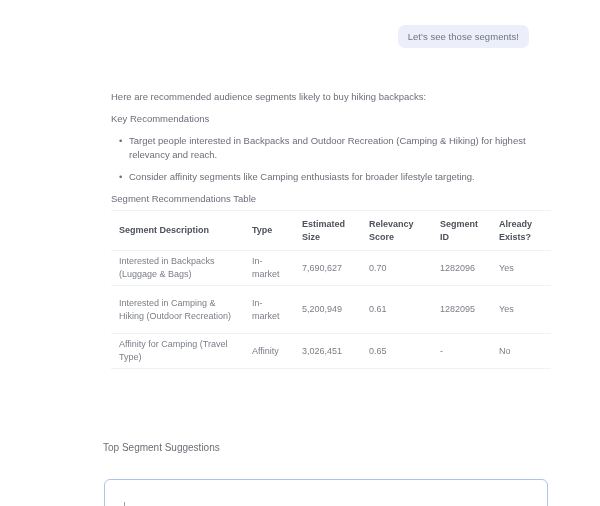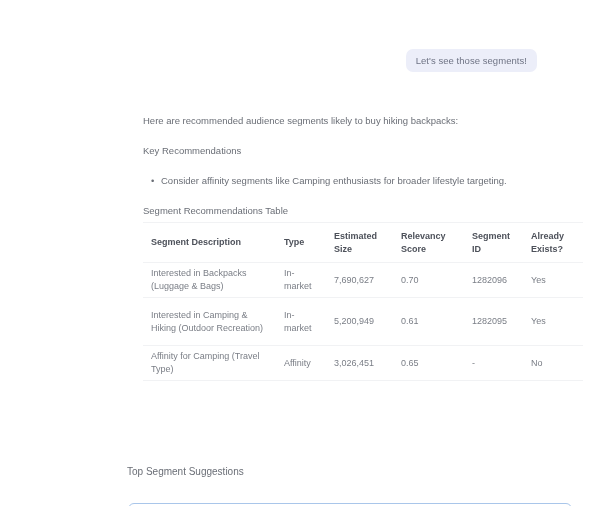--- a/index.html
+++ b/index.html
@@ -1,26 +1,26 @@
 <!DOCTYPE html>
 <html><head>
 <meta charset="utf-8">
 <style>
-  * { box-sizing: border-box; margin: 16px; padding: 0; }
+  * { box-sizing: border-box; margin: 8px; padding: 0; }
   html, body { width: 600px; height: 506px; overflow: hidden; background: #ffffff; }
   body { font-family: "Liberation Sans", "DejaVu Sans", sans-serif; color: #666a73; position: relative; }
 
   .user-bubble {
     position: absolute; top: 1px; right: 79px;
     background: #eceef9; color: #6f7485;
     font-size: 9.5px; padding: 6px 10px; border-radius: 7px;
     letter-spacing: 0.05px;
   }
 
-  .assistant { position: absolute; left: 79px; top: 50px; width: 440px; }
+  .assistant { position: absolute; left: 79px; top: 58px; width: 440px; }
   .intro { font-size: 9.5px; color: #6a6e76; margin-bottom: 8px; line-height: 14px; }
   .section-title { font-size: 9.5px; color: #6a6e76; line-height: 14px; margin-bottom: 4px; }
   ul.recs { list-style: none; margin-left: 8px; margin-bottom: 4px; }
   ul.recs li { position: relative; padding-left: 10px; font-size: 9.5px; line-height: 14px; color: #6a6e76; margin-bottom: 2px; }
   ul.recs li::before { content: "\2022"; position: absolute; left: 0; top: 0; color: #6a6e76; }
 
   table.seg { width: 440px; border-collapse: collapse; margin-top: 4px; }
   table.seg th { font-size: 9px; font-weight: bold; color: #4d515a; text-align: left; padding: 5px 8px; line-height: 13px; vertical-align: middle; height: 40px; }
   table.seg td { font-size: 9px; color: #7a7e86; text-align: left; padding: 4px 8px; line-height: 13px; vertical-align: middle; }
   table.seg tr { border-top: 1px solid #f1f2f4; }
@@ -48,20 +48,21 @@
 </style>
 </head>
 <body>
 
 <div class="user-bubble">Let's see those segments!</div>
 
 <div class="assistant">
   <p class="intro">Here are recommended audience segments likely to buy hiking backpacks:</p>
   <p class="section-title">Key Recommendations</p>
   <ul class="recs">
+    <li>Target people interested in Backpacks and Outdoor Recreation (Camping &amp; Hiking) for highest relevancy and reach.</li>
     <li>Consider affinity segments like Camping enthusiasts for broader lifestyle targeting.</li>
   </ul>
   <p class="section-title">Segment Recommendations Table</p>
 
   <table class="seg">
     <thead>
       <tr>
         <th class="c-desc">Segment Description</th>
         <th class="c-type">Type</th>
         <th class="c-size">Estimated Size</th>

